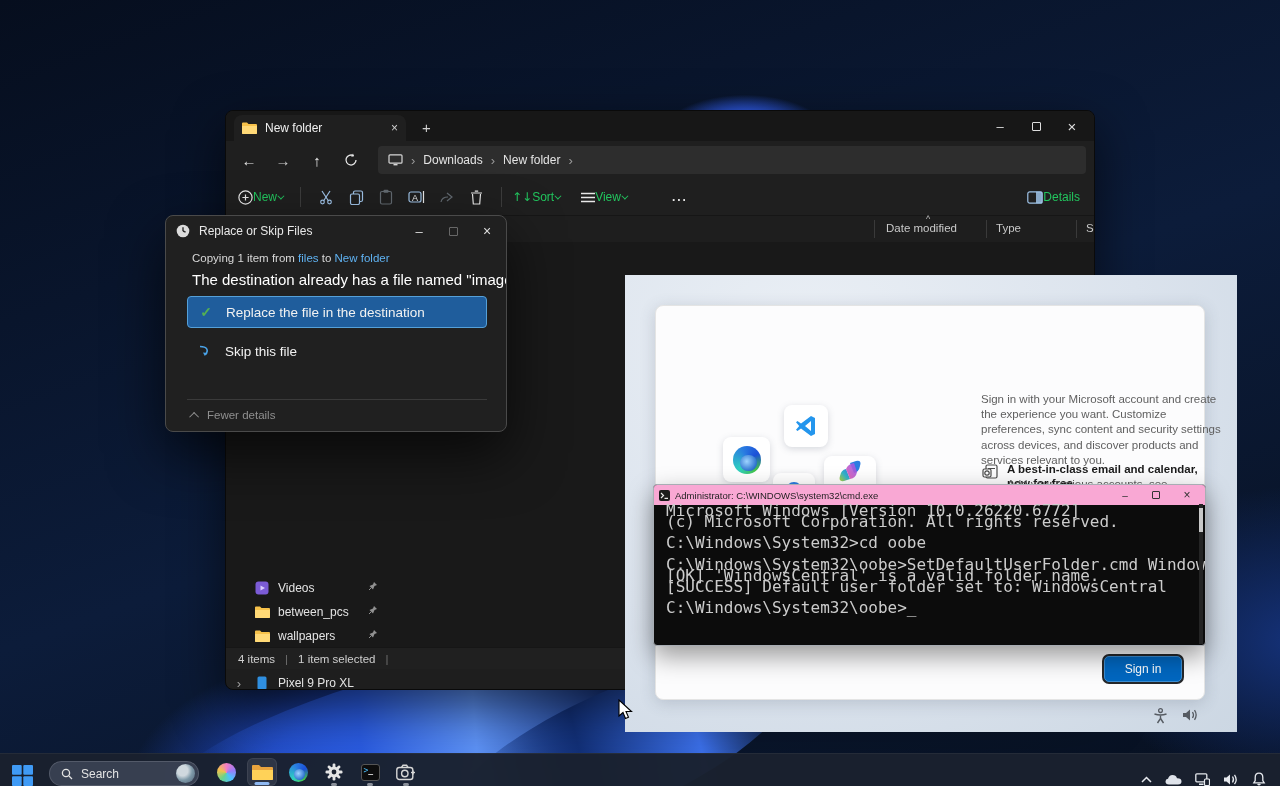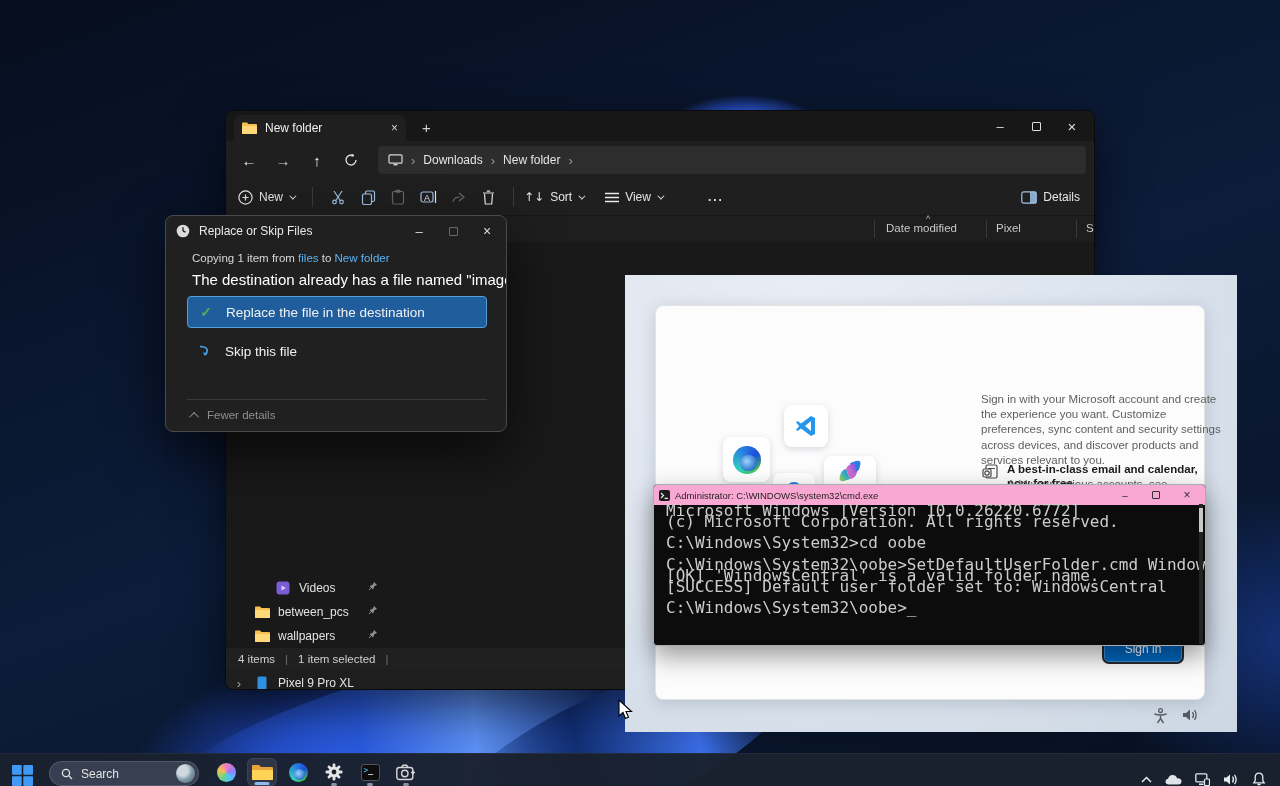--- a/index.html
+++ b/index.html
@@ -45,21 +45,21 @@
   .crumb { flex:1; height:28px; margin-left:8px; background:#2d2d2d; border-radius:4px;
            display:flex; align-items:center; padding:0 10px; gap:8px; color:#e4e4e4; }
   .crumb .sep { color:#9a9a9a; font-size:13px; }
   .ex-search { width:209px; height:28px; margin-left:10px; background:#2d2d2d; border-radius:4px;
     border:none; border-bottom:1px solid #3a3a3a; color:#9a9a9a; font-size:11.5px; padding:0 28px 0 10px;
     font-family:"Liberation Sans",sans-serif; outline:none; }
   .ex-search-wrap { position:relative; }
   .ex-search-wrap svg { position:absolute; right:9px; top:8px; }
   .ex-toolbar { height:37px; background:#1f1f1f; border-bottom:1px solid #161616;
     display:flex; align-items:center; padding:0 12px; }
-  .tb-btn { display:flex; align-items:center; gap:6px; color:#e5e5e5; margin-right:8px; }
+  .tb-btn { display:flex; align-items:center; color:#22c55e; margin-right:8px; }
   .tb-sep { width:1px; height:20px; background:#3c3c3c; margin:0 10px; }
   .tb-ic { width:30px; display:flex; justify-content:center; }
   .ex-headers { position:relative; height:26px; background:#1e1e1e; color:#c9c9c9; font-size:11.5px; }
   .ex-headers .col { position:absolute; top:6px; }
   .ex-headers .vsep { position:absolute; top:4px; width:1px; height:18px; background:#3a3a3a; }
   .ex-caret { position:absolute; left:700px; top:-2px; color:#bdbdbd; font-size:9px; }
   .ex-body { position:relative; height:427px; background:#191919; }
   .ex-sidebar { position:absolute; left:0; top:0; width:162px; height:100%; }
   .side-item { position:absolute; left:0; width:160px; height:24px; display:flex; align-items:center;
     color:#e3e3e3; font-size:12px; }
@@ -104,21 +104,21 @@
     box-shadow:0 2px 7px rgba(80,90,110,.22); display:flex; align-items:center; justify-content:center; }
   .oobe-title { position:absolute; left:325px; top:56px; width:240px; font-size:19px; font-weight:700;
     color:#1c1c1c; white-space:nowrap; letter-spacing:-.3px; }
   .oobe-body { position:absolute; left:325px; top:86px; width:244px; font-size:11.5px; line-height:1.32;
     color:#5f5f5f; }
   .oobe-feat-ic { position:absolute; left:326px; top:158px; }
   .oobe-feat-title { position:absolute; left:351px; top:156px; width:215px; font-size:11.5px;
     font-weight:700; color:#1b1b1b; line-height:1.25; }
   .oobe-feat-body { position:absolute; left:351px; top:171px; width:208px; font-size:11.5px;
     line-height:1.3; color:#5f5f5f; }
-  .signin { position:absolute; left:448px; top:330px; width:78px; height:26px;
+  .signin { position:absolute; left:448px; top:350px; width:78px; height:26px;
     background:var(--color-accent,#0067c0); color:#fff; font-size:12px; border-radius:5px;
     border:1px solid #3d8ed2; box-shadow:0 0 0 2px #26282b;
     display:flex; align-items:center; justify-content:center; font-family:"Liberation Sans",sans-serif; }
   .oobe-tray { position:absolute; bottom:8px; right:38px; display:flex; gap:14px; }
 
   
   .cmd { position:absolute; left:653px; top:484px; width:553px; height:162px; z-index:40;
     background:#0c0c0c; border:1px solid #a8adb4; border-radius:4px; overflow:hidden;
     box-shadow:0 10px 26px rgba(0,0,0,.4); }
   .cmd-title { height:20px; background:#f9a8d4; display:flex; align-items:center; padding:0 5px; gap:5px; }
@@ -287,31 +287,31 @@
             <rect x="0.8" y="0.8" width="14.4" height="11.4" rx="2" fill="none" stroke="#9fc3e8" stroke-width="1.2"></rect>
             <rect x="9" y="0.8" width="6.2" height="11.4" fill="#9fc3e8" opacity=".85"></rect>
           </svg>
         <span class="lbl">Details</span>
       </div>
     </div>
 
     <div class="ex-headers">
       <span class="ex-caret">^</span>
       <span class="col lbl" style="left:660px;">Date modified</span>
-      <span class="col lbl" style="left:770px;">Pixel</span>
+      <span class="col lbl" style="left:770px;">Type</span>
       <span class="col lbl" style="left:860px;">Size</span>
       <span class="vsep" style="left:648px;"></span>
       <span class="vsep" style="left:760px;"></span>
       <span class="vsep" style="left:850px;"></span>
     </div>
 
     <div class="ex-body">
 
       <div class="ex-sidebar">
-        <div class="side-item" style="top:334px;padding-left:21px;">
+        <div class="side-item" style="top:334px;">
           <span class="tw"></span>
           <span class="ic">
               <svg width="14" height="14" viewBox="0 0 14 14">
                 <rect x="0.5" y="0.5" width="13" height="13" rx="3" fill="#7b5bd6"></rect>
                 <path d="M5.5 4.5 L10 7 L5.5 9.5 Z" fill="#d9ccff"></path>
               </svg>
             </span>
           <span class="lbl">Videos</span>
           <span class="pin">
               <svg width="10" height="10" viewBox="0 0 10 10">

